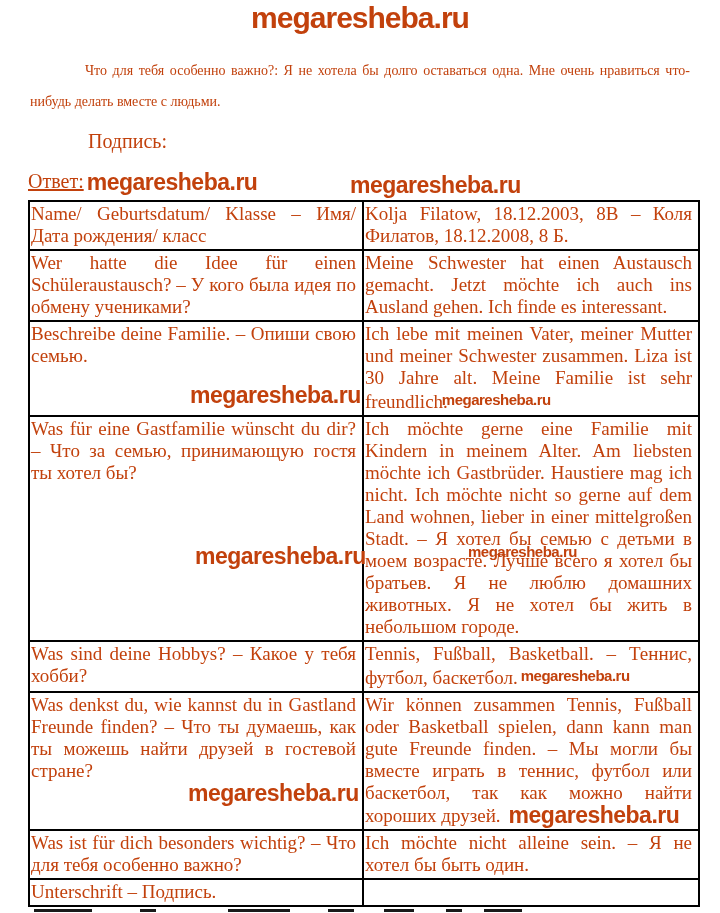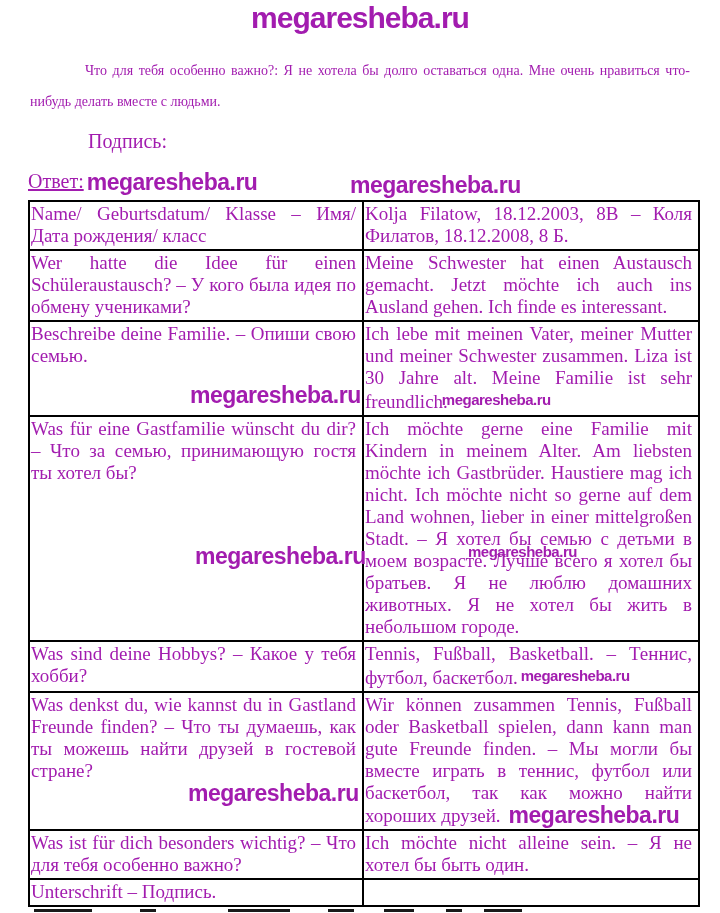--- a/index.html
+++ b/index.html
@@ -5,21 +5,21 @@
   html, body {
     margin: 0;
     padding: 0;
     background: #ffffff;
   }
   .page {
     position: relative;
     width: 720px;
     height: 913px;
     background: #ffffff;
-    color: #a21caf;
+    color: #c2410c;
     overflow: hidden;
     font-family: "Liberation Serif", serif;
   }
   .site-header {
     padding-top: 1px;
     text-align: center;
     font-family: "Liberation Sans", sans-serif;
     font-weight: bold;
     font-size: 30px;
     letter-spacing: -1px;

